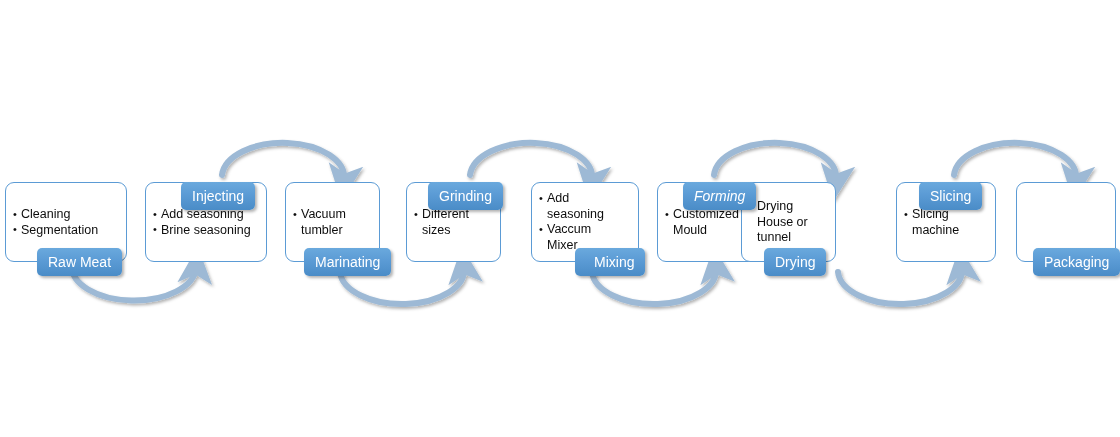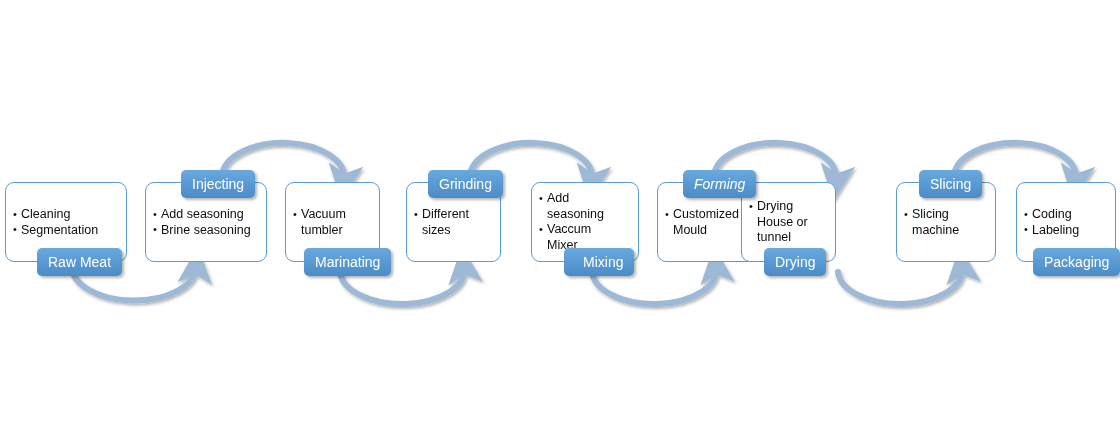--- a/index.html
+++ b/index.html
@@ -75,20 +75,21 @@
     height: 28px;
     padding: 0 11px;
     border-radius: 5px;
     background: linear-gradient(to bottom, #6aa9dd 0%, #5b9bd5 45%, #4a8cc7 100%);
     color: #ffffff;
     font-size: 14px;
     font-weight: normal;
     white-space: nowrap;
     box-shadow: 2px 2px 3px rgba(0,0,0,0.30);
     z-index: 5;
+    margin-top: 12px;
   }
   .badge.top { top: -12px; }
   .badge.bottom { bottom: -14px; }
 </style>
 </head>
 <body>
 
 <div id="canvas">
 
   <svg id="arrow-layer" viewBox="0 0 1120 437" xmlns="http://www.w3.org/2000/svg">
@@ -151,21 +152,21 @@
     <div class="badge top" style="left:22px;">Grinding</div>
   </div>
 
   <div class="stage" style="left:531px; top:182px; width:92px; height:80px;">
     <div class="stage-box" style="width:108px;"></div>
     <ul class="bullets">
       <li>Add
 seasoning</li>
       <li>Vaccum Mixer</li>
     </ul>
-    <div class="badge bottom" style="left:33px;padding-left:19px;">Mixing</div>
+    <div class="badge bottom" style="left:44px;padding-left:19px;">Mixing</div>
   </div>
 
   <div class="stage" style="left:657px; top:182px; width:100px; height:80px;">
     <div class="stage-box" style="width:100px;"></div>
     <ul class="bullets">
       <li>Customized
 Mould</li>
     </ul>
     <div class="badge top" style="left:26px;font-style:italic;">Forming</div>
   </div>
@@ -184,20 +185,16 @@
     <div class="stage-box" style="width:100px;"></div>
     <ul class="bullets">
       <li>Slicing
 machine</li>
     </ul>
     <div class="badge top" style="left:23px;">Slicing</div>
   </div>
 
   <div class="stage" style="left:1016px; top:182px; width:100px; height:80px;">
     <div class="stage-box" style="width:100px;"></div>
-    <ul class="bullets">
-      <li>Coding</li>
-      <li>Labeling</li>
-    </ul>
     <div class="badge bottom" style="left:17px;">Packaging</div>
   </div>
 
 </div>
 
 </body></html>

